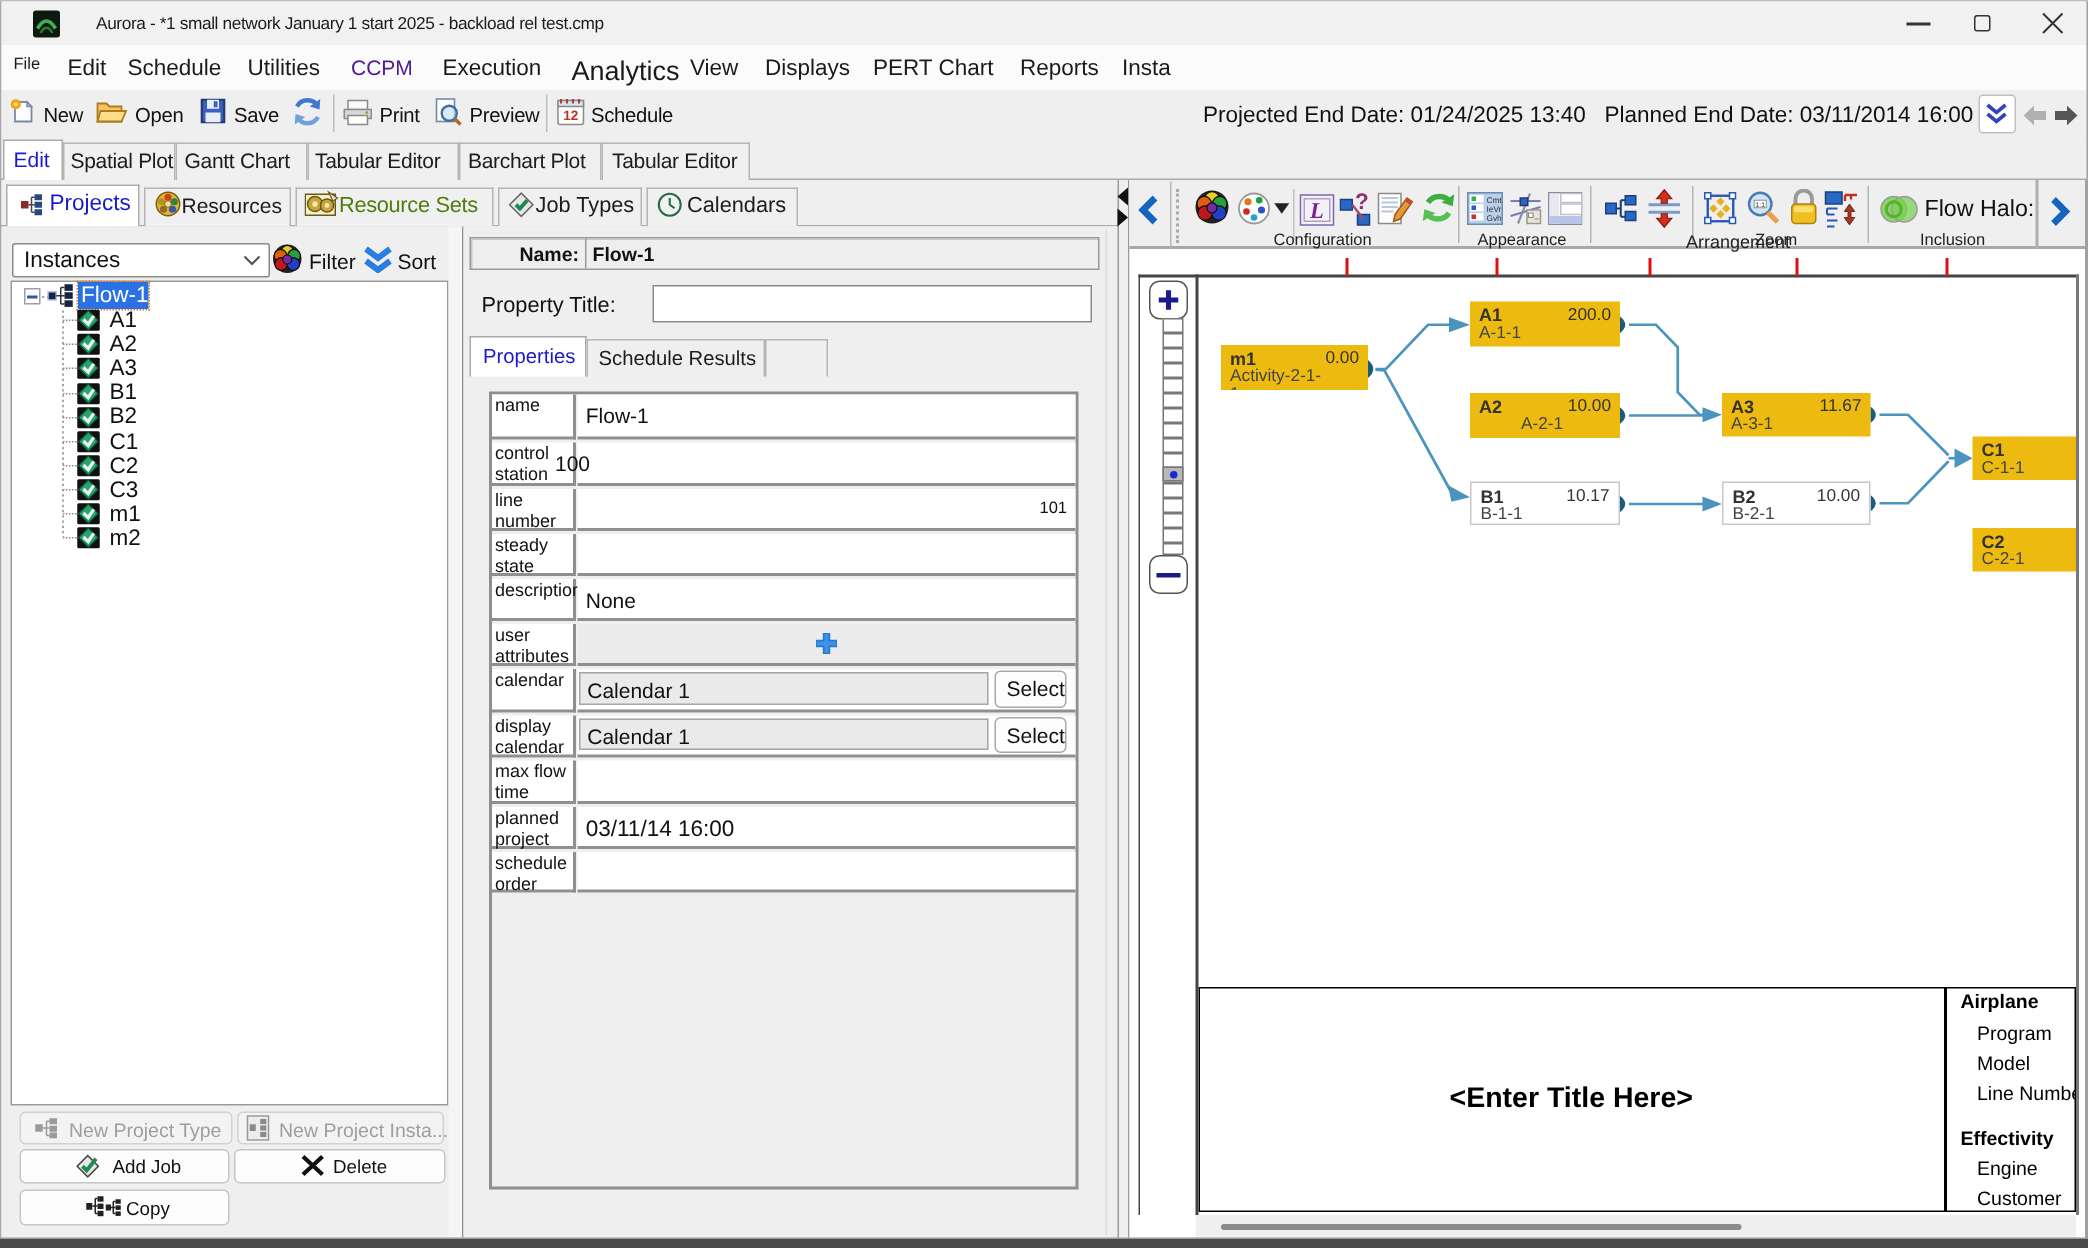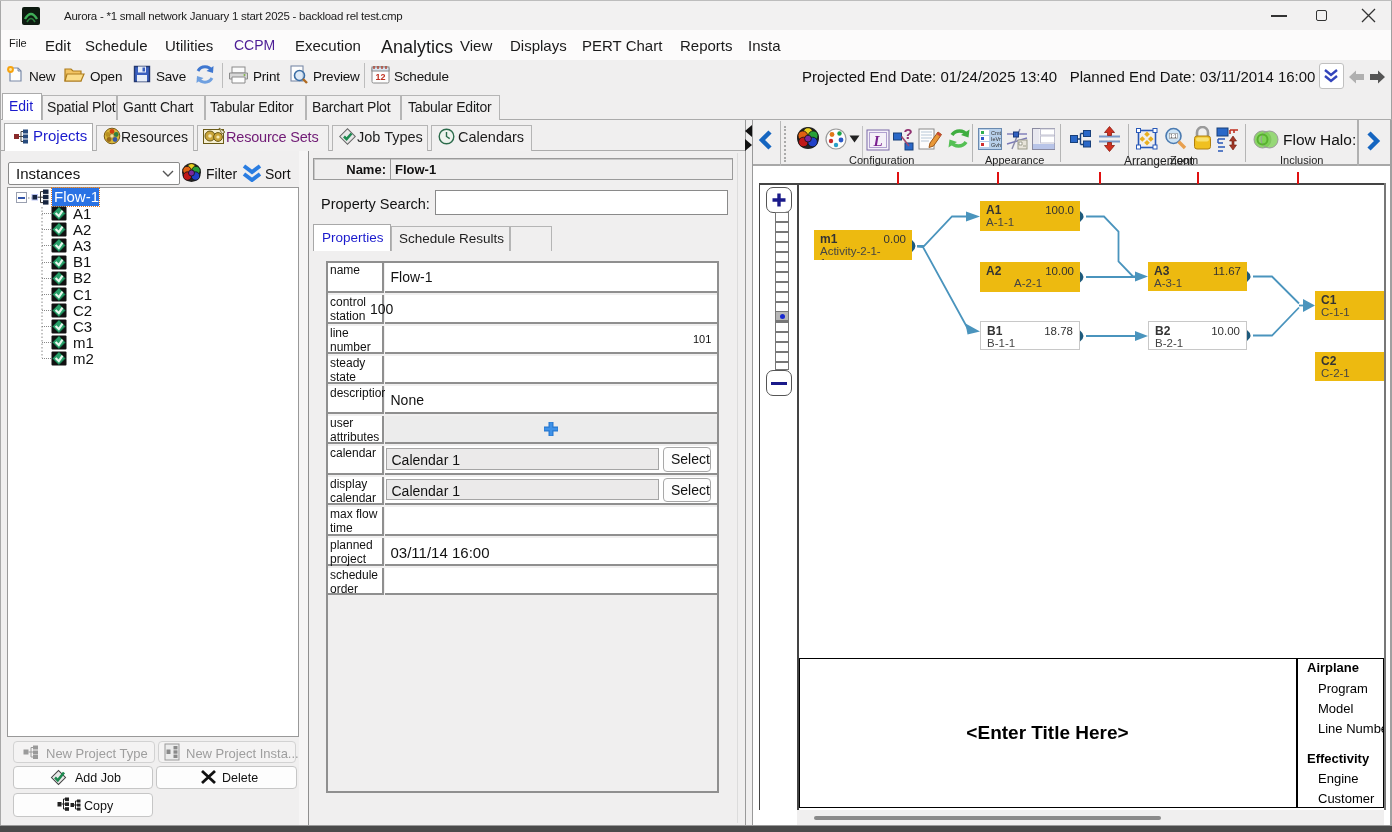--- a/index.html
+++ b/index.html
@@ -147,21 +147,21 @@
 <div class="abs txt" style="left:121px;top:129px;font-size:14px;color:#1c1c1c;">Resources</div>
 <div class="abs" style="left:197px;top:125px;width:132px;height:26px;background:#f1f0f0;border:1px solid #b5b5b5;border-bottom:none;"></div>
 <svg class="abs" style="left:203px;top:127px;" width="23" height="18">
     <rect x="0.5" y="2.5" width="20" height="14" fill="#f6efd2" stroke="#6a5a16"></rect>
     <circle cx="7" cy="9" r="5" fill="#caa53a" stroke="#6a5a16"></circle>
     <circle cx="15" cy="10" r="4.4" fill="#caa53a" stroke="#6a5a16"></circle>
     <circle cx="7" cy="9" r="1.8" fill="#f6e9b4"></circle>
     <circle cx="15" cy="10" r="1.6" fill="#f6e9b4"></circle>
     <path d="M16 1 l6 4 -3 2 z" fill="#e8e4ce" stroke="#6a5a16" stroke-width=".8"></path>
   </svg>
-<div class="abs txt" style="left:226px;top:129px;font-size:14.5px;letter-spacing:-0.2px;color:#701a75;">Resource Sets</div>
+<div class="abs txt" style="left:226px;top:129px;font-size:14.5px;letter-spacing:-0.2px;color:#4d7c0f;">Resource Sets</div>
 <div class="abs" style="left:332px;top:125px;width:96px;height:26px;background:#f1f0f0;border:1px solid #b5b5b5;border-bottom:none;"></div>
 <svg class="abs" style="left:339px;top:128px;" width="17" height="17">
     <rect x="3" y="3" width="11" height="11" transform="rotate(45 8.5 8.5)" fill="#e8e8e8" stroke="#666"></rect>
     <path d="M5 8.5 l2.6 2.6 L12.5 5.5" stroke="#1d8a50" stroke-width="2.6" fill="none"></path>
   </svg>
 <div class="abs txt" style="left:357px;top:129px;font-size:14.5px;color:#1c1c1c;">Job Types</div>
 <div class="abs" style="left:431px;top:125px;width:101px;height:26px;background:#f1f0f0;border:1px solid #b5b5b5;border-bottom:none;"></div>
 <svg class="abs" style="left:438px;top:128px;" width="17" height="17">
     <circle cx="8.5" cy="8.5" r="7.3" fill="#eef3ee" stroke="#2a6a4a" stroke-width="1.4"></circle>
     <path d="M8.5 4 v4.5 l3.2 2.2" stroke="#2a6a4a" stroke-width="1.4" fill="none"></path>
@@ -327,21 +327,21 @@
 
 <div class="abs" style="left:308px;top:151px;width:1px;height:674px;background:#8f8f8f;"></div>
 <div class="abs" style="left:299px;top:151px;width:9px;height:674px;background:#f6f5f5;"></div>
 <div class="abs" style="left:309px;top:151px;width:436px;height:674px;background:#f0efef;"></div>
 
 <div class="abs" style="left:313px;top:158px;width:420px;height:22px;background:#efeeee;border:1px solid #9a9a9a;box-shadow:inset 1px 1px 0 #c8c8c8;"></div>
 <div class="abs" style="left:390px;top:159px;width:1px;height:20px;background:#9a9a9a;"></div>
 <div class="abs txt" style="left:313px;top:162px;width:73px;text-align:right;font-size:13px;font-weight:bold;color:#111;">Name:</div>
 <div class="abs txt" style="left:395px;top:162px;font-size:13px;font-weight:bold;color:#111;">Flow-1</div>
 
-<div class="abs txt" style="left:321px;top:196px;font-size:14.5px;color:#111;">Property Search:</div>
+<div class="abs txt" style="left:321px;top:196px;font-size:14.5px;color:#111;">Property Title:</div>
 <div class="abs" style="left:435px;top:190px;width:293px;height:25px;background:#fff;border:1px solid #8a8a8a;"></div>
 
 <div class="abs" style="left:313px;top:224px;width:78px;height:27px;background:#fff;border:1px solid #a8a8a8;border-bottom:none;"></div>
 <div class="abs txt" style="left:322px;top:230px;font-size:13.5px;color:#1a1acd;">Properties</div>
 <div class="abs" style="left:391px;top:226px;width:119px;height:25px;background:#f0efef;border:1px solid #b5b5b5;border-bottom:none;"></div>
 <div class="abs txt" style="left:399px;top:231px;font-size:13.5px;color:#1c1c1c;">Schedule Results</div>
 <div class="abs" style="left:510px;top:226px;width:42px;height:25px;background:#f0efef;border:1px solid #b5b5b5;border-bottom:none;"></div>
 <div class="abs txt" style="left:518px;top:231px;font-size:13.5px;color:#1c1c1c;margin-top:36px;">Flags</div>
 
 <div class="abs" style="left:737px;top:153px;width:1px;height:670px;background:#dcdcdc;"></div>
@@ -600,36 +600,36 @@
 </g>
 </svg>
 <div class="abs" style="left:814px;top:230px;width:98px;height:30px;background:#edba10;overflow:hidden;">
     <div class="abs txt" style="left:6px;top:2px;font-size:12px;font-weight:bold;color:#333;">m1</div>
     <div class="abs txt" style="right:6px;top:2.5px;font-size:11.5px;color:#333;">0.00</div>
     <div class="abs txt" style="left:6px;top:15px;font-size:11.5px;color:#444;">Activity-2-1-</div>
     <div class="abs txt" style="left:6px;top:27px;font-size:11.5px;color:#444;">1</div>
   </div>
 <div class="abs" style="left:980px;top:201px;width:100px;height:30px;background:#edba10;overflow:hidden;">
     <div class="abs txt" style="left:6px;top:2px;font-size:12px;font-weight:bold;color:#333;">A1</div>
-    <div class="abs txt" style="right:6px;top:2.5px;font-size:11.5px;color:#333;">100.0</div>
+    <div class="abs txt" style="right:6px;top:2.5px;font-size:11.5px;color:#333;">200.0</div>
     <div class="abs txt" style="left:6px;top:15px;font-size:11.5px;color:#444;">A-1-1</div>
   </div>
 <div class="abs" style="left:980px;top:262px;width:100px;height:30px;background:#edba10;overflow:hidden;">
     <div class="abs txt" style="left:6px;top:2px;font-size:12px;font-weight:bold;color:#333;">A2</div>
     <div class="abs txt" style="right:6px;top:2.5px;font-size:11.5px;color:#333;">10.00</div>
     <div class="abs txt" style="left:6px;top:15px;font-size:11.5px;color:#444;margin-left:28px;">A-2-1</div>
   </div>
 <div class="abs" style="left:1148px;top:262px;width:99px;height:29px;background:#edba10;overflow:hidden;">
     <div class="abs txt" style="left:6px;top:2px;font-size:12px;font-weight:bold;color:#333;">A3</div>
     <div class="abs txt" style="right:6px;top:2.5px;font-size:11.5px;color:#333;">11.67</div>
     <div class="abs txt" style="left:6px;top:15px;font-size:11.5px;color:#444;">A-3-1</div>
   </div>
 <div class="abs" style="left:980px;top:321px;width:100px;height:29px;background:#fff;border:1px solid #c8c8c8;overflow:hidden;">
     <div class="abs txt" style="left:6px;top:2px;font-size:12px;font-weight:bold;color:#333;">B1</div>
-    <div class="abs txt" style="right:6px;top:2.5px;font-size:11.5px;color:#333;">18.78</div>
+    <div class="abs txt" style="right:6px;top:2.5px;font-size:11.5px;color:#333;">10.17</div>
     <div class="abs txt" style="left:6px;top:15px;font-size:11.5px;color:#444;">B-1-1</div>
   </div>
 <div class="abs" style="left:1148px;top:321px;width:99px;height:29px;background:#fff;border:1px solid #c8c8c8;overflow:hidden;">
     <div class="abs txt" style="left:6px;top:2px;font-size:12px;font-weight:bold;color:#333;">B2</div>
     <div class="abs txt" style="right:6px;top:2.5px;font-size:11.5px;color:#333;">10.00</div>
     <div class="abs txt" style="left:6px;top:15px;font-size:11.5px;color:#444;">B-2-1</div>
   </div>
 <div class="abs" style="left:1315px;top:291px;width:69px;height:29px;background:#edba10;overflow:hidden;">
     <div class="abs txt" style="left:6px;top:2px;font-size:12px;font-weight:bold;color:#333;">C1</div>
     <div class="abs txt" style="left:6px;top:15px;font-size:11.5px;color:#444;">C-1-1</div>

